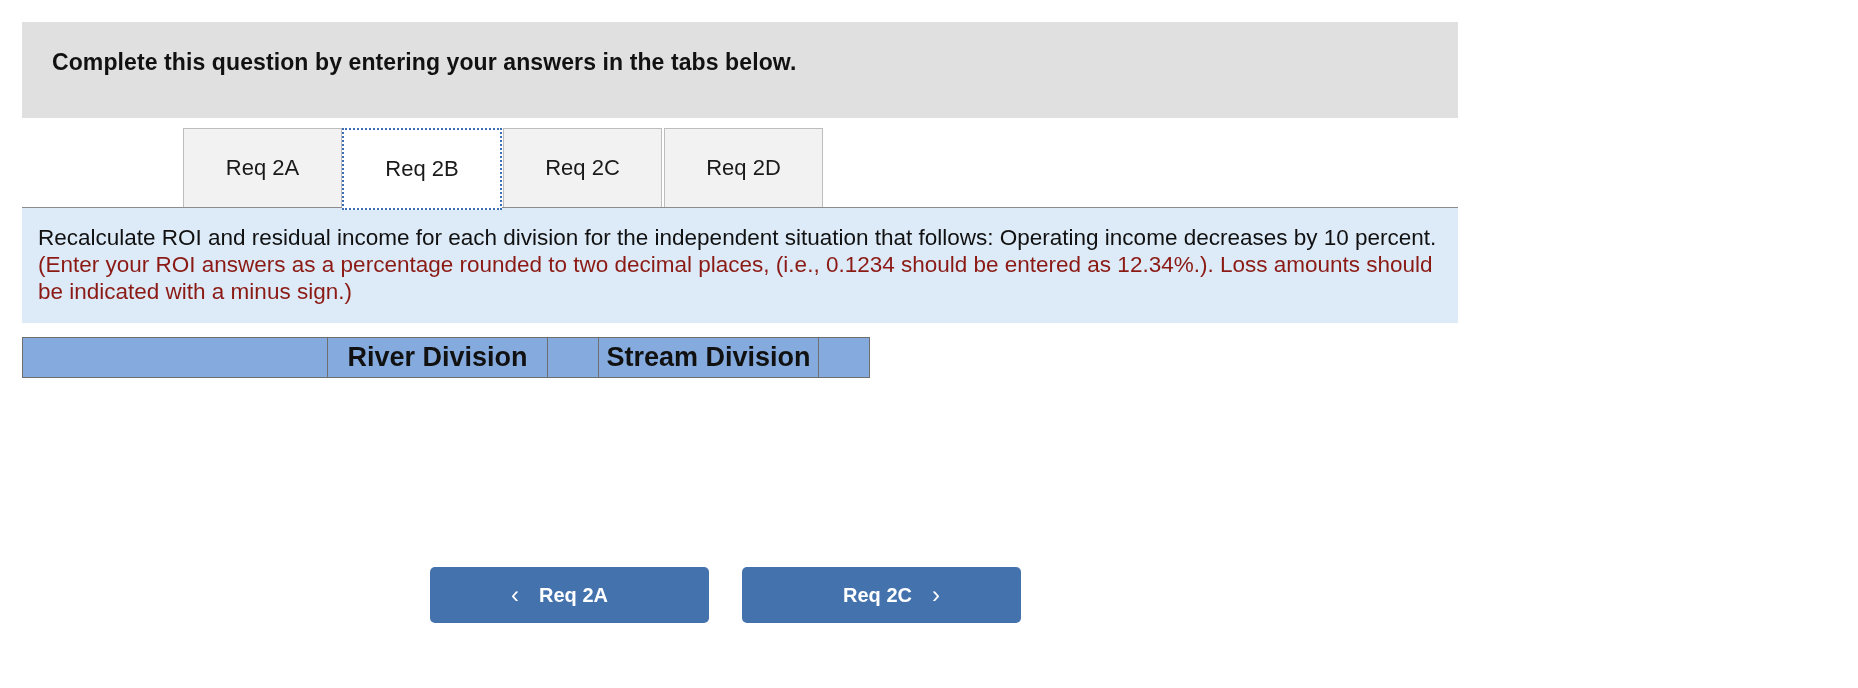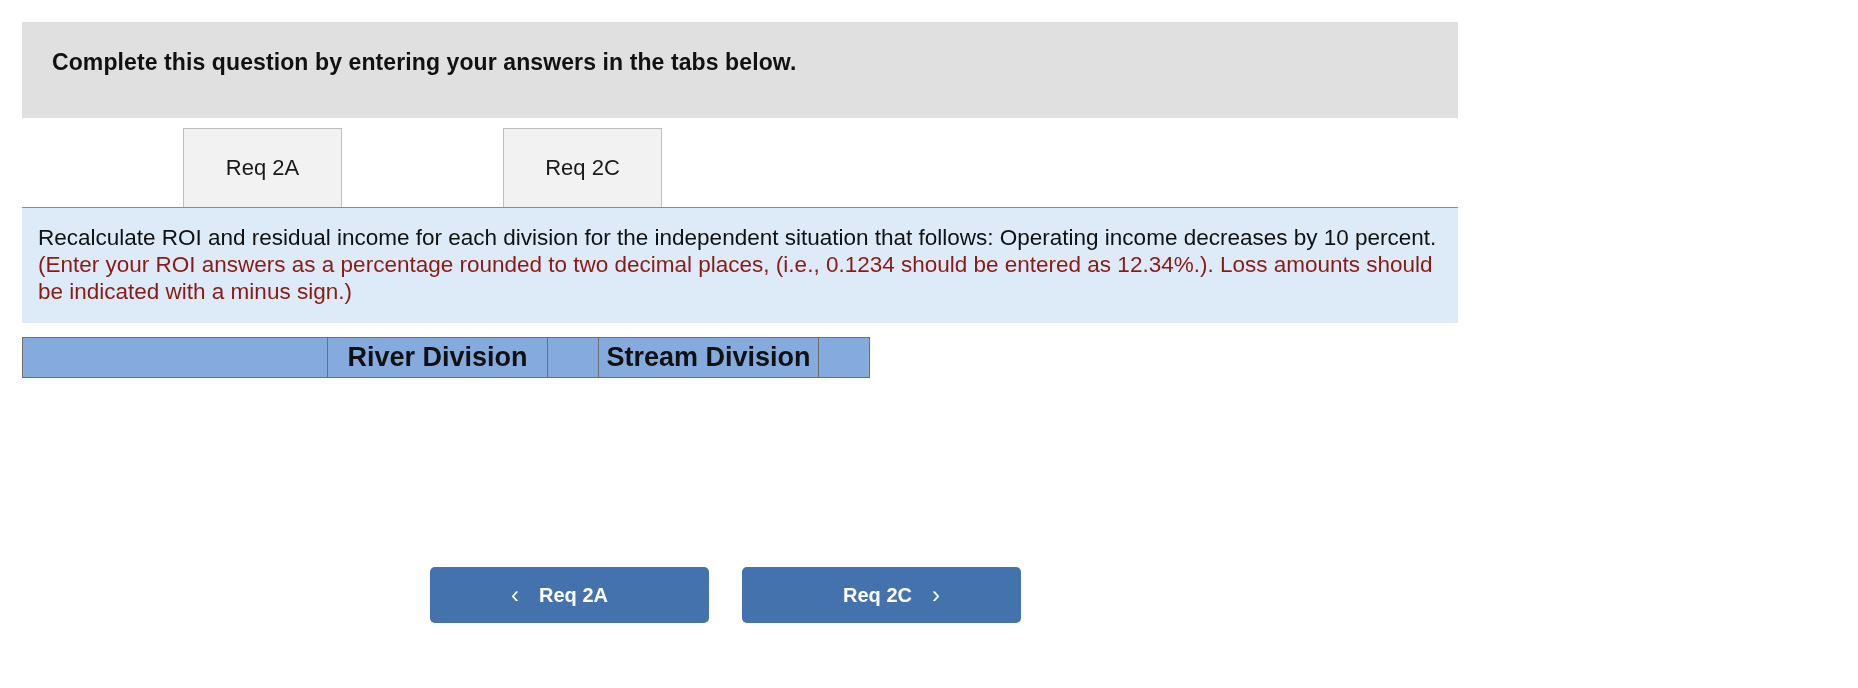--- a/index.html
+++ b/index.html
@@ -192,25 +192,31 @@
   </div>
 
   <div class="tabstrip">
     <div class="tabstrip-baseline"></div>
 
 
     <div class="tab" style="left:161px; width:159px;">
       <span class="tab-label">Req 2A</span>
     </div>
 
+    <div class="tab active" style="left:320px; width:160px;">
+      <span class="tab-label">Req 2B</span>
+    </div>
 
     <div class="tab" style="left:481px; width:159px;">
       <span class="tab-label">Req 2C</span>
     </div>
 
+    <div class="tab" style="left:642px; width:159px;">
+      <span class="tab-label">Req 2D</span>
+    </div>
   </div>
 
   <div class="instruction-panel">
     <div class="instruction-text"><span>Recalculate ROI and residual income for each division for the independent situation that follows: Operating income decreases by 10 percent. </span><span class="hint">(Enter your ROI answers as a percentage rounded to two decimal places, (i.e., 0.1234 should be entered as 12.34%.). Loss amounts should be indicated with a minus sign.)</span></div>
   </div>
 
   <table class="answer-table">
     <thead>
       <tr>
         <th class="hdr-blank"></th>

